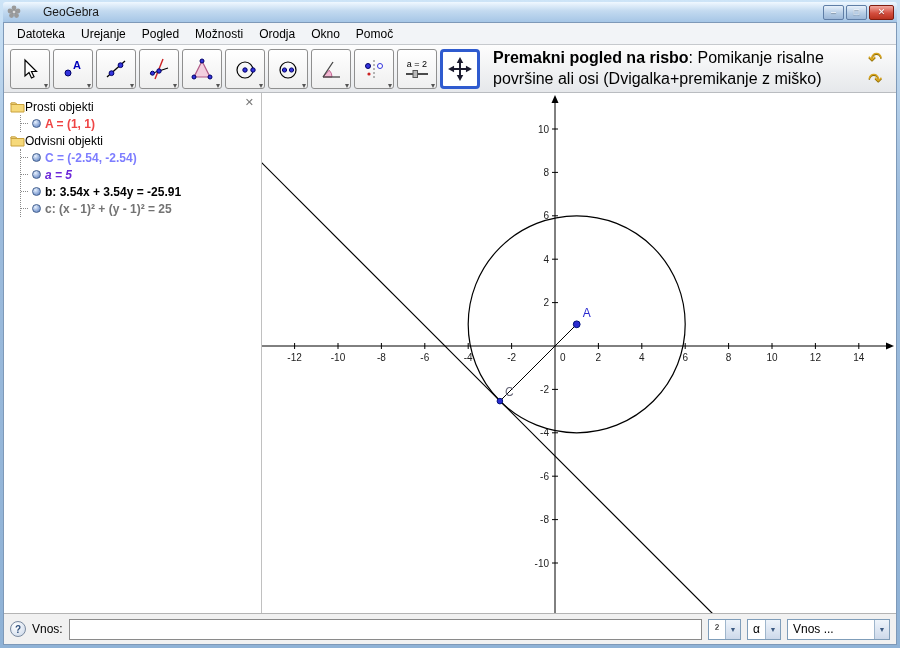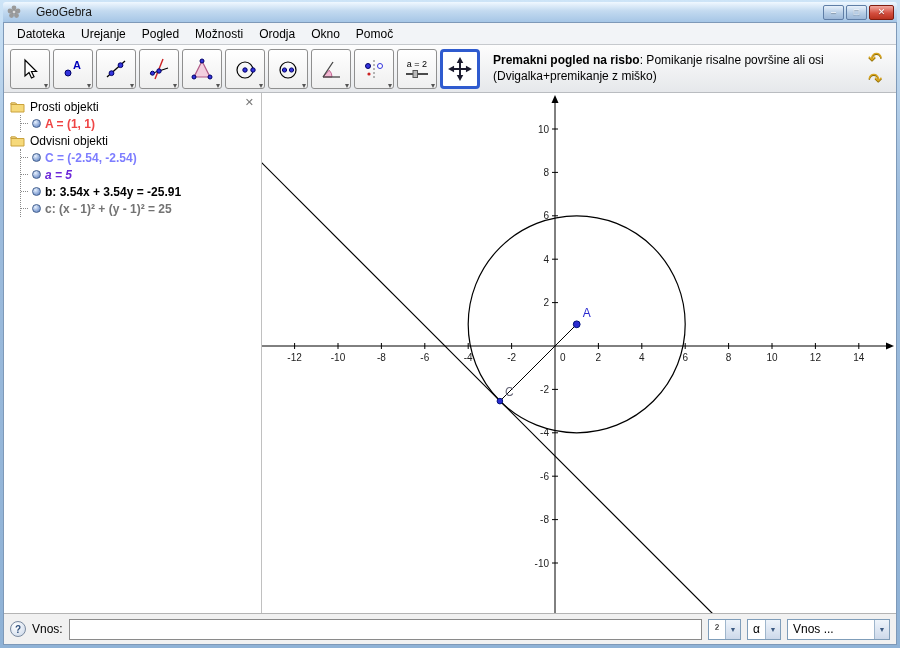--- a/index.html
+++ b/index.html
@@ -1,37 +1,37 @@
 <!DOCTYPE html>
 <html><head>
 <meta charset="utf-8">
 <style>
   *{margin:0;padding:0;box-sizing:border-box}
   html,body{width:900px;height:648px}
   body{font-family:"Liberation Sans",sans-serif;font-size:12px;color:#000;background:#fff}
   .window{width:900px;height:648px;background:linear-gradient(#cde4f7,#9dbcdd 30%,#8fb2d6);padding:2px 3px 3px;display:flex;flex-direction:column}
-  .titlebar{height:20px;display:flex;align-items:center;gap:14px;padding:0 3px;background:linear-gradient(#f0f8ff,#c3daf0 45%,#a6c6e6);border-radius:3px 3px 0 0}
+  .titlebar{height:20px;display:flex;align-items:center;gap:21px;padding:0 3px;background:linear-gradient(#f0f8ff,#c3daf0 45%,#a6c6e6);border-radius:3px 3px 0 0}
   .title-text{flex:1;font-size:12px;color:#1a1a1a}
   .winbtns{display:flex;gap:2px}
   .winbtn{width:21px;height:15px;border-radius:2px;display:flex;align-items:center;justify-content:center;font-size:9px;line-height:1;color:#fff;cursor:default;border:1px solid #5f7ea6;background:linear-gradient(#e8f1fb,#b6cde6 55%,#9cb8d8);text-shadow:0 1px 1px rgba(0,0,0,.4)}
   .winbtn.close{background:linear-gradient(#f2a9a0,#d44e3f 55%,#b8321f);border-color:#7e1c10;width:25px}
   .inner{flex:1;background:#fff;border:1px solid #7e99b8;display:flex;flex-direction:column;overflow:hidden}
   .menubar{height:22px;display:flex;align-items:center;gap:2px;padding:0 6px;background:#f2f4f7;border-bottom:1px solid #c6c9cd}
   .menu-item{padding:2px 7px}
   .toolbar{height:48px;display:flex;align-items:center;gap:3px;padding:0 8px 0 6px;background:linear-gradient(#fdfdfd,#e6e8eb);border-bottom:1px solid #b9bcc0}
   .tool{position:relative;width:40px;height:40px;background:linear-gradient(#ffffff,#efefef);border:1px solid #8f8f8f;border-radius:3px;display:flex;align-items:center;justify-content:center}
   .tool.selected{border:3px solid #2f5bcf;border-radius:4px;background:#fff}
   .tool .dd{position:absolute;right:1px;bottom:-2px;font-size:8px;color:#555}
-  .helpbox{width:345px;margin-left:10px;line-height:1.3;font-size:12px}
+  .helpbox{width:345px;margin-left:10px;line-height:1.3;font-size:16px}
   .undoredo{margin-left:auto;display:flex;flex-direction:column;gap:1px;align-items:center}
   .ur-btn{width:26px;height:20px;border:none;background:transparent;font-size:17px;line-height:1;color:#d9a520;text-shadow:0 1px 0 #8a6a00;cursor:default}
   .main{flex:1;display:flex;overflow:hidden}
   .algebra{width:258px;border-right:1px solid #c0c0c0;position:relative;padding:5px 4px 0 6px;overflow:hidden}
   .alg-close{position:absolute;top:3px;right:7px;color:#777;font-size:11px;cursor:default}
-  .grp{display:flex;align-items:center;gap:5px;height:17px}
+  .grp{display:flex;align-items:center;height:17px}
   .grp-items{margin-left:10px;border-left:1px dotted #8a8a8a}
   .alg-row{display:flex;align-items:center;gap:4px;height:17px}
   .stub{width:7px;border-top:1px dotted #8a8a8a}
   .marble{width:9px;height:9px;border-radius:50%;border:1px solid #44618f;background:radial-gradient(circle at 35% 30%,#e8f2ff,#7d9bd0 70%,#5676b3);flex:0 0 auto}
   .alg-text{font-weight:bold;white-space:nowrap}
   .grp-label{white-space:nowrap}
   .graphics{flex:1;background:#fff;overflow:hidden}
   text.tick{font-family:"Liberation Sans",sans-serif;font-size:10px;fill:#222}
   text.plabel{font-family:"Liberation Sans",sans-serif;font-size:12px}
   .inputbar{height:31px;display:flex;align-items:center;gap:6px;padding:0 6px;background:#f1f1f1;border-top:1px solid #b4b4b4}

